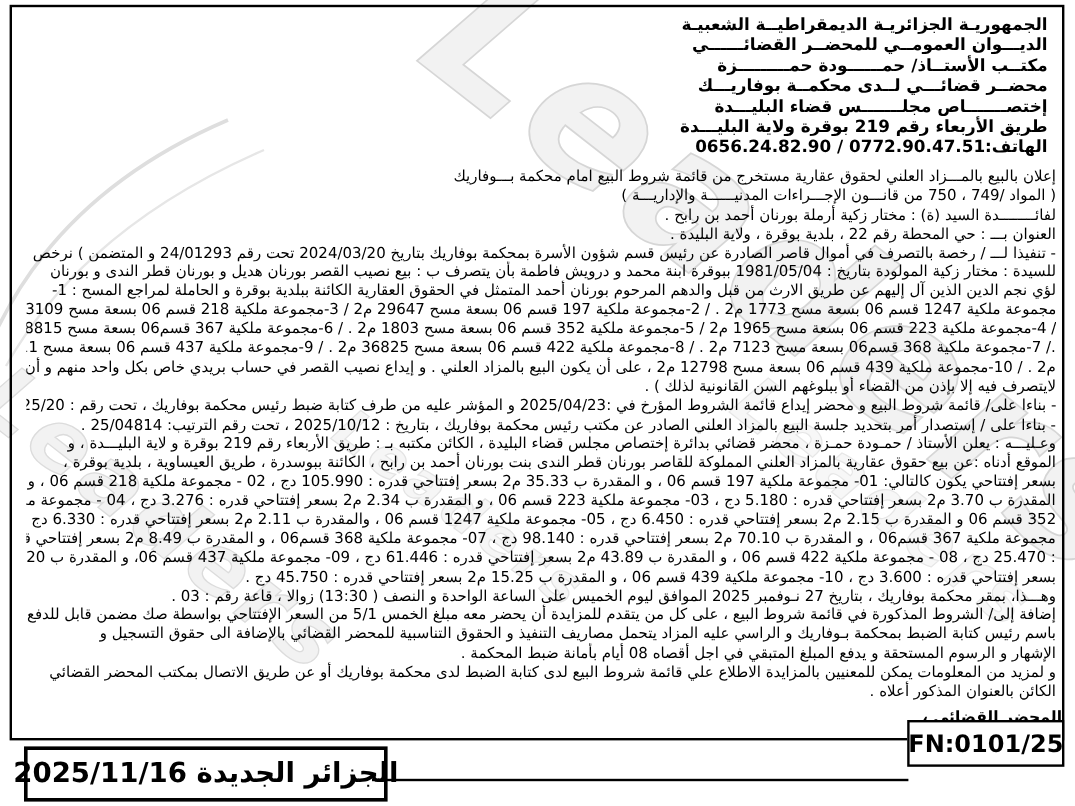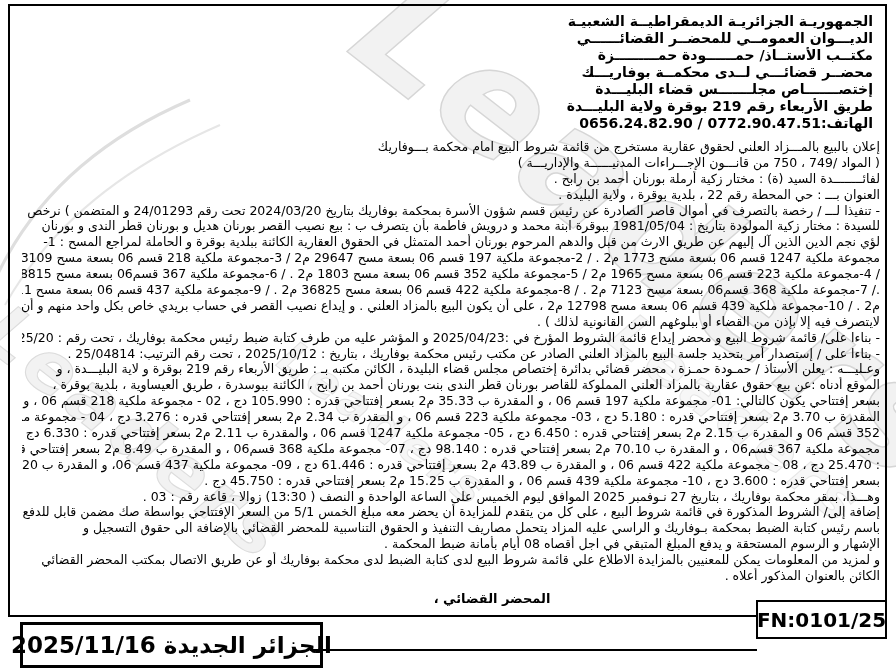--- a/index.html
+++ b/index.html
@@ -29,21 +29,21 @@
     direction:rtl;text-align:right;padding:7px 12px 0 0;
     font-weight:bold;font-size:14px;line-height:17px;
   }
   .hline{white-space:nowrap;}
   .doc-body{
     direction:rtl;text-align:right;padding:7px 5px 0 12px;
     font-weight:normal;font-size:12.5px;line-height:15.9px;
   }
   .bline{white-space:nowrap;height:15.9px;overflow:hidden;}
   .sig{
-    direction:rtl;text-align:center;padding-left:89px;margin-top:7px;
+    direction:rtl;text-align:right;padding-left:89px;margin-top:7px;
     font-weight:bold;font-size:13px;
   }
   
   .journal-box{
     position:absolute;left:20px;top:622px;width:303px;height:46px;
     border:3px solid #000;box-sizing:border-box;background:#fff;z-index:2;
     display:flex;align-items:center;justify-content:center;
     direction:rtl;font-weight:bold;font-size:23px;white-space:nowrap;
   }
   .ref-box{

